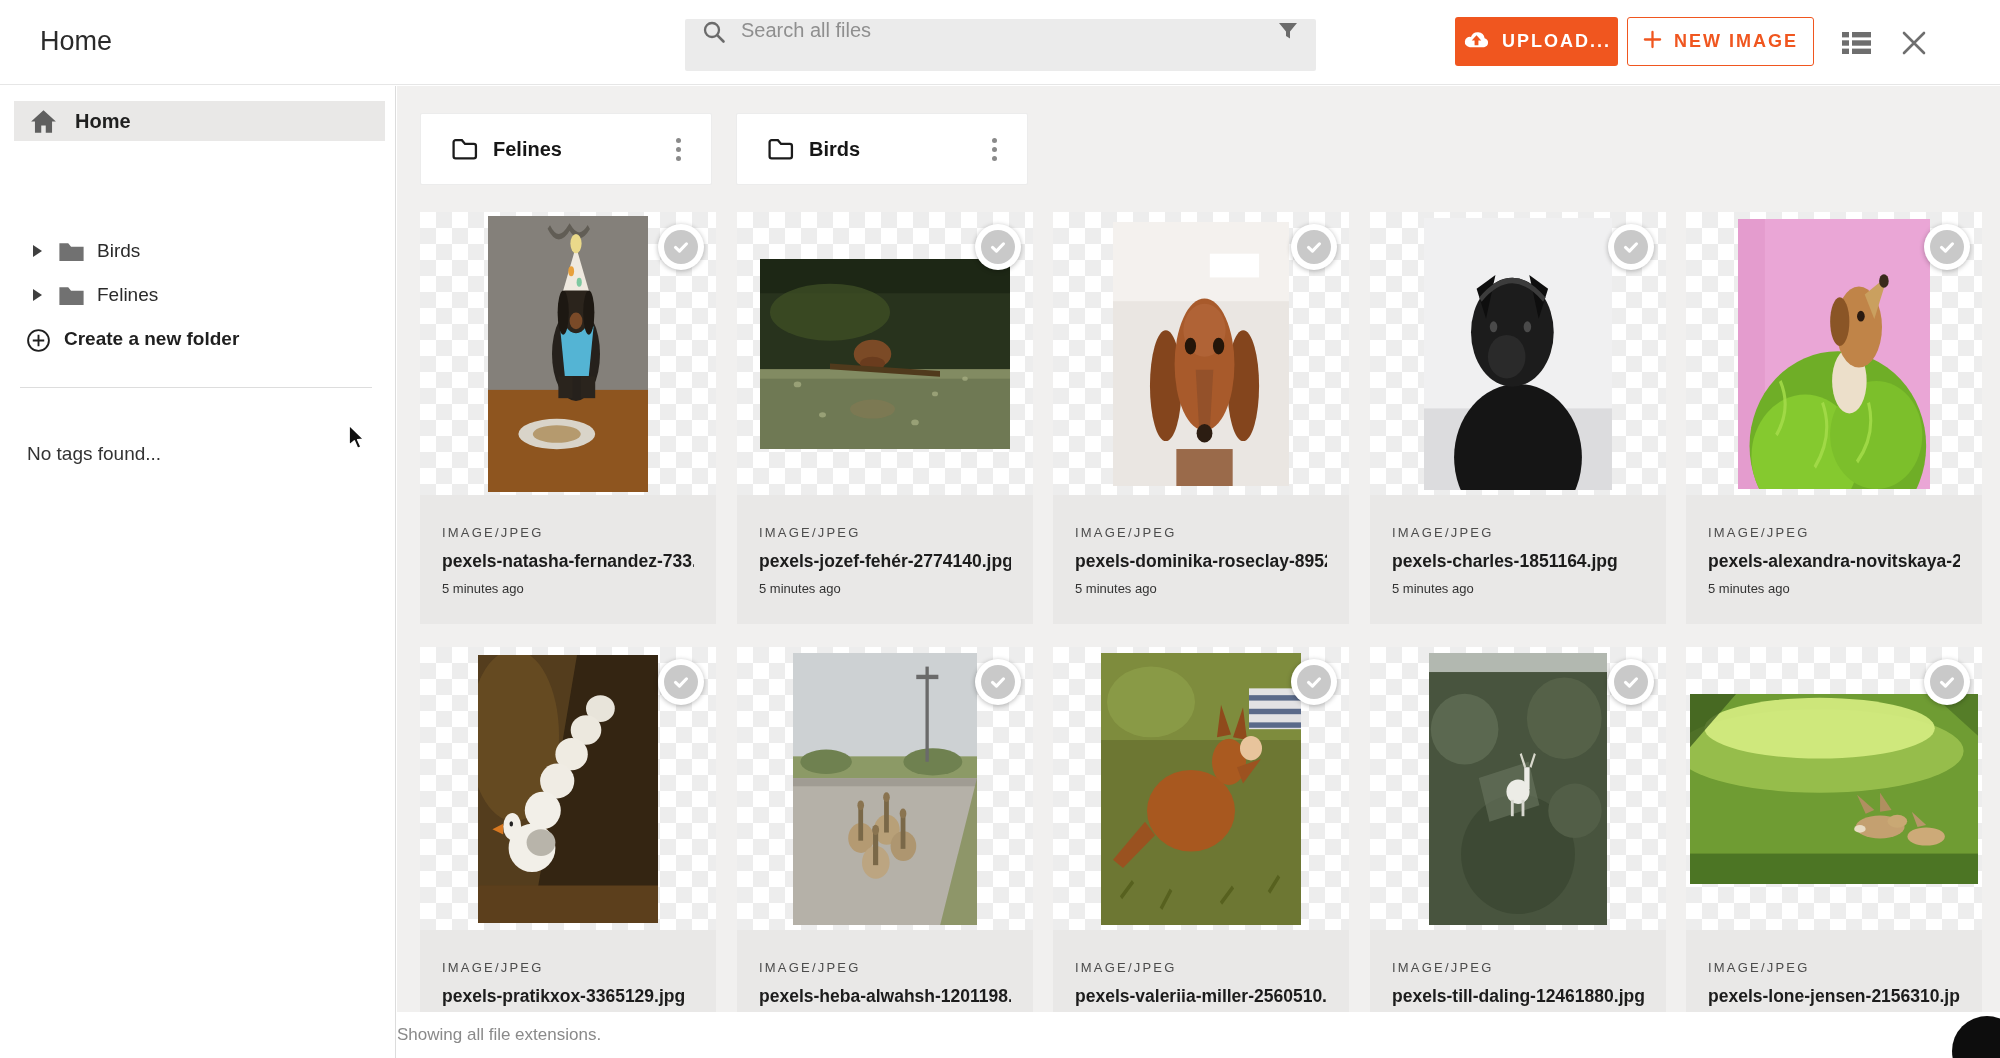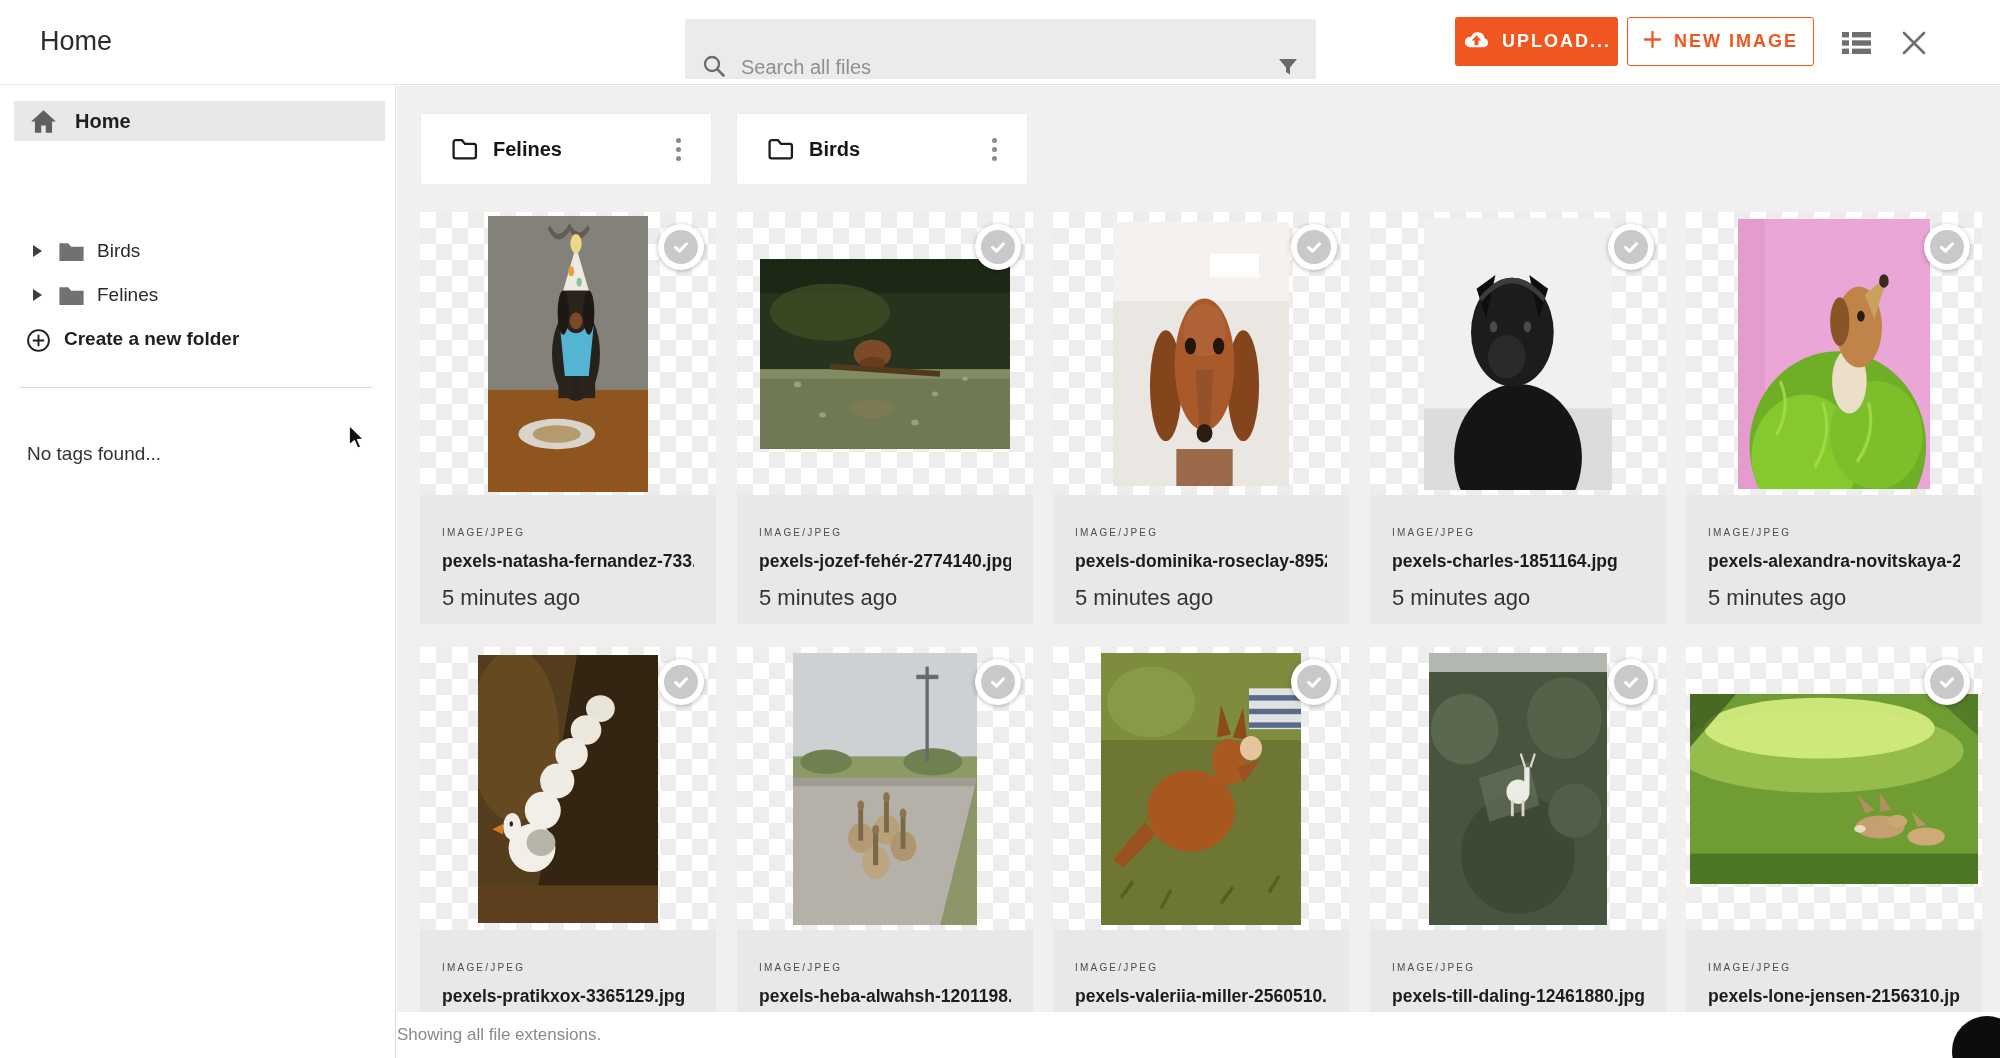--- a/index.html
+++ b/index.html
@@ -4,22 +4,22 @@
 <style>
   * { margin:0; padding:0; box-sizing:border-box; }
   html,body { width:2000px; height:1058px; overflow:hidden;
     font-family:"Liberation Sans","DejaVu Sans",sans-serif; background:#fff; }
   .app { position:relative; width:2000px; height:1058px;text-decoration:underline; }
 
   
   .header { position:absolute; top:0; left:0; right:0; height:85px; background:#fff;
     border-bottom:1px solid #e6e6e6; z-index:40; }
   .page-title { position:absolute; left:40px; top:26px; font-size:27px; color:#2b2b2b; }
-  .searchbox { position:absolute; left:685px; top:19px; width:631px; height:60px;
-    background:#ebebeb; border-radius:2px; display:flex; align-items:flex-end; }
+  .searchbox { position:absolute; left:685px; top:19px; width:631px; height:52px;
+    background:#ebebeb; border-radius:2px; display:flex; align-items:flex-start; }
   .searchbox .mag { margin:0 14px 0 16px; display:flex; }
   .searchbox input { flex:1; border:none; background:transparent; outline:none;
     font-size:20px; color:#333; font-family:inherit; }
   .searchbox input::placeholder { color:#8f8f8f; }
   .funnel { margin-right:16px; display:flex; cursor:pointer; }
 
   .btn-upload { position:absolute; left:1455px; top:17px; width:163px; height:49px;
     background:#f0561f; color:#fff; border:none; border-radius:3px; display:flex;
     align-items:center; justify-content:center; gap:11px; font-size:18px; font-weight:700;
     letter-spacing:2px; cursor:pointer; font-family:inherit; }
@@ -68,24 +68,24 @@
       linear-gradient(45deg,#ededed 25%,transparent 25%,transparent 75%,#ededed 75%),
       linear-gradient(45deg,#ededed 25%,transparent 25%,transparent 75%,#ededed 75%);
     background-size:32px 32px; background-position:0 0,16px 16px;
     display:flex; align-items:center; justify-content:center; overflow:hidden; }
   .check { position:absolute; top:12px; right:12px; width:46px; height:46px; border-radius:50%;
     background:#fff; box-shadow:0 1px 5px rgba(0,0,0,.28); display:flex; align-items:center;
     justify-content:center; cursor:pointer; }
   .check-inner { width:34px; height:34px; border-radius:50%; background:#c9c9c9;
     display:flex; align-items:center; justify-content:center; }
   .card-footer { width:296px; height:129px; background:#e9e8e7; padding:30px 22px 0; }
-  .ftype { font-size:10px; letter-spacing:2.2px; color:#4c4c4c; line-height:15px; }
+  .ftype { font-size:13px; letter-spacing:2.2px; color:#4c4c4c; line-height:15px; }
   .fname { margin-top:10px; font-size:17.5px; font-weight:700; color:#1c1c1c; line-height:22px;
     white-space:nowrap; overflow:hidden; }
-  .ftime { margin-top:15px; font-size:22px; color:#333; line-height:21px; }
+  .ftime { margin-top:6px; font-size:13px; color:#333; line-height:21px; }
 
   .r1 { top:126px; } .r2 { top:561px; }
   .c1 { left:23px; } .c2 { left:340px; } .c3 { left:656px; } .c4 { left:973px; } .c5 { left:1289px; }
 
   .photo { display:block; }
   .p1{width:160px;height:276px} .p2{width:250px;height:190px} .p3{width:176px;height:264px}
   .p4{width:188px;height:272px} .p5{width:192px;height:270px} .p6{width:180px;height:268px}
   .p7{width:184px;height:272px} .p8{width:200px;height:272px} .p9{width:178px;height:272px}
   .p10{width:288px;height:190px}
 

